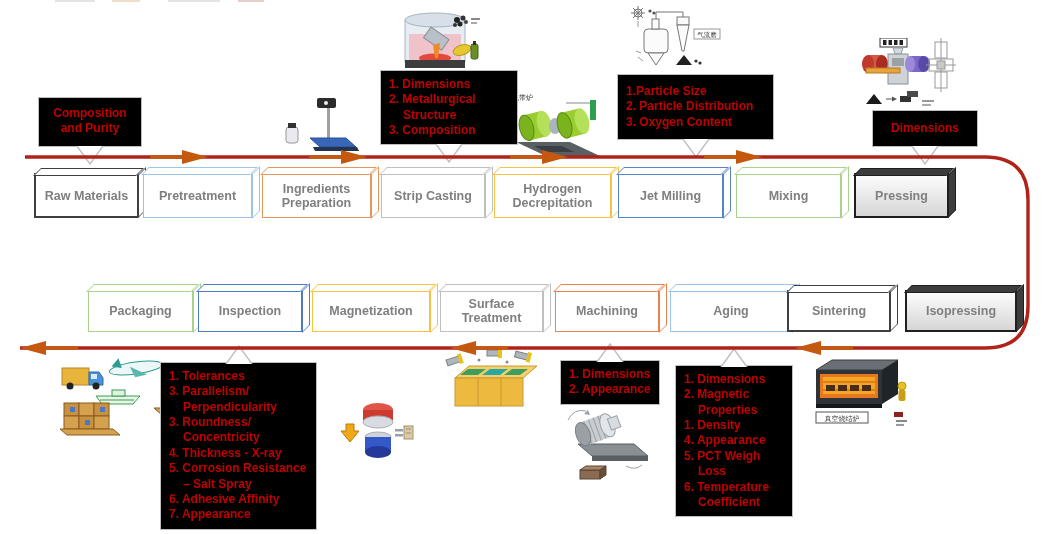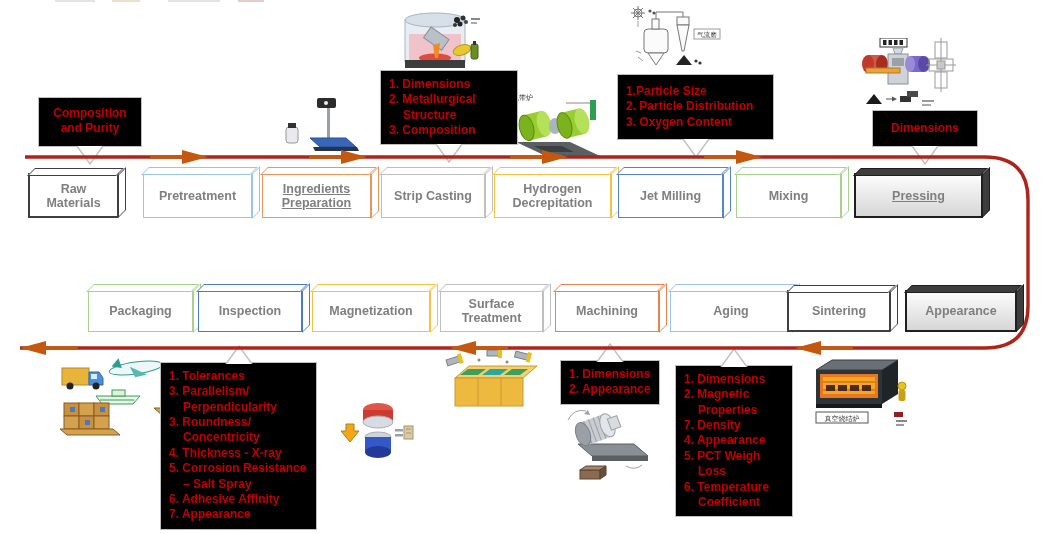--- a/index.html
+++ b/index.html
@@ -349,53 +349,53 @@
     <div class="ptr up">
         <svg width="28" height="19" viewBox="0 0 28 19">
           <path d="M1,19 L14,1 L27,19" fill="#fff" stroke="#BFBFBF" stroke-width="1.4"></path>
         </svg>
       </div>
   </div>
 
   <div class="callout" style="left:675px; top:365px; width:118px;">
     <div class="li">1. Dimensions</div>
     <div class="li">2. Magnetic Properties</div>
-    <div class="li">7. Density</div>
+    <div class="li">1. Density</div>
     <div class="li">4. Appearance</div>
     <div class="li">5. PCT Weigh Loss</div>
     <div class="li">6. Temperature Coefficient</div>
     <div class="ptr up">
         <svg width="28" height="19" viewBox="0 0 28 19">
           <path d="M1,19 L14,1 L27,19" fill="#fff" stroke="#BFBFBF" stroke-width="1.4"></path>
         </svg>
       </div>
   </div>
 
-  <div class="pbox heavy" style="--bc:#3F3F3F; left:28px; top:173px; width:91px; height:45px;">
+  <div class="pbox heavy" style="--bc:#3F3F3F; left:34px; top:173px; width:105px; height:45px;">
       <span>Raw Materials</span>
     </div>
   <div class="pbox" style="--bc:#9DC3E6; left:143px; top:173px; width:109px; height:45px;">
       <span>Pretreatment</span>
     </div>
-  <div class="pbox" style="--bc:#E8975C; left:262px; top:173px; width:109px; height:45px;text-decoration:underline;">
+  <div class="pbox" style="--bc:#E8975C; left:262px; top:173px; width:109px; height:45px;">
       <span>Ingredients Preparation</span>
     </div>
   <div class="pbox" style="--bc:#BFBFBF; left:381px; top:173px; width:104px; height:45px;">
       <span>Strip Casting</span>
     </div>
   <div class="pbox" style="--bc:#F5C242; left:494px; top:173px; width:117px; height:45px;">
       <span>Hydrogen Decrepitation</span>
     </div>
   <div class="pbox" style="--bc:#5585C8; left:618px; top:173px; width:105px; height:45px;">
       <span>Jet Milling</span>
     </div>
   <div class="pbox" style="--bc:#A9D18E; left:736px; top:173px; width:105px; height:45px;">
       <span>Mixing</span>
     </div>
-  <div class="pbox dark3d" style="left:854px; top:173px; width:129px; height:45px;text-decoration:underline;">
+  <div class="pbox dark3d" style="left:854px; top:173px; width:95px; height:45px;">
       <span>Pressing</span>
     </div>
 
   <div class="pbox" style="--bc:#A9D18E; left:88px; top:290px; width:105px; height:42px;">
       <span>Packaging</span>
     </div>
   <div class="pbox" style="--bc:#4C7CC0; left:198px; top:290px; width:104px; height:42px;">
       <span>Inspection</span>
     </div>
   <div class="pbox" style="--bc:#F5C242; left:312px; top:290px; width:118px; height:42px;">
@@ -407,21 +407,21 @@
   <div class="pbox" style="--bc:#E8824E; left:555px; top:290px; width:104px; height:42px;">
       <span>Machining</span>
     </div>
   <div class="pbox" style="--bc:#9DC3E6; left:670px; top:290px; width:122px; height:42px;text-align:center;">
       <span>Aging</span>
     </div>
   <div class="pbox heavy" style="--bc:#3F3F3F; left:787px; top:290px; width:104px; height:42px;">
       <span>Sintering</span>
     </div>
   <div class="pbox dark3d" style="left:905px; top:290px; width:112px; height:42px;">
-      <span>Appearance</span>
+      <span>Isopressing</span>
     </div>
 
   <svg class="flow" width="1063" height="534" viewBox="0 0 1063 534">
     <path d="M25,157 H985 Q1028,157 1028,200 V306 Q1028,348 985,348 H20" fill="none" stroke="#B02318" stroke-width="3.4"></path>
     <g>
       <line x1="150" y1="157" x2="196" y2="157" stroke="#C5580F" stroke-width="3.4"></line>
       <polygon points="208,157 182,150 182,164" fill="#C5580F"></polygon>
       <line x1="309" y1="157" x2="355" y2="157" stroke="#C5580F" stroke-width="3.4"></line>
       <polygon points="367,157 341,150 341,164" fill="#C5580F"></polygon>
       <line x1="510" y1="157" x2="556" y2="157" stroke="#C5580F" stroke-width="3.4"></line>

